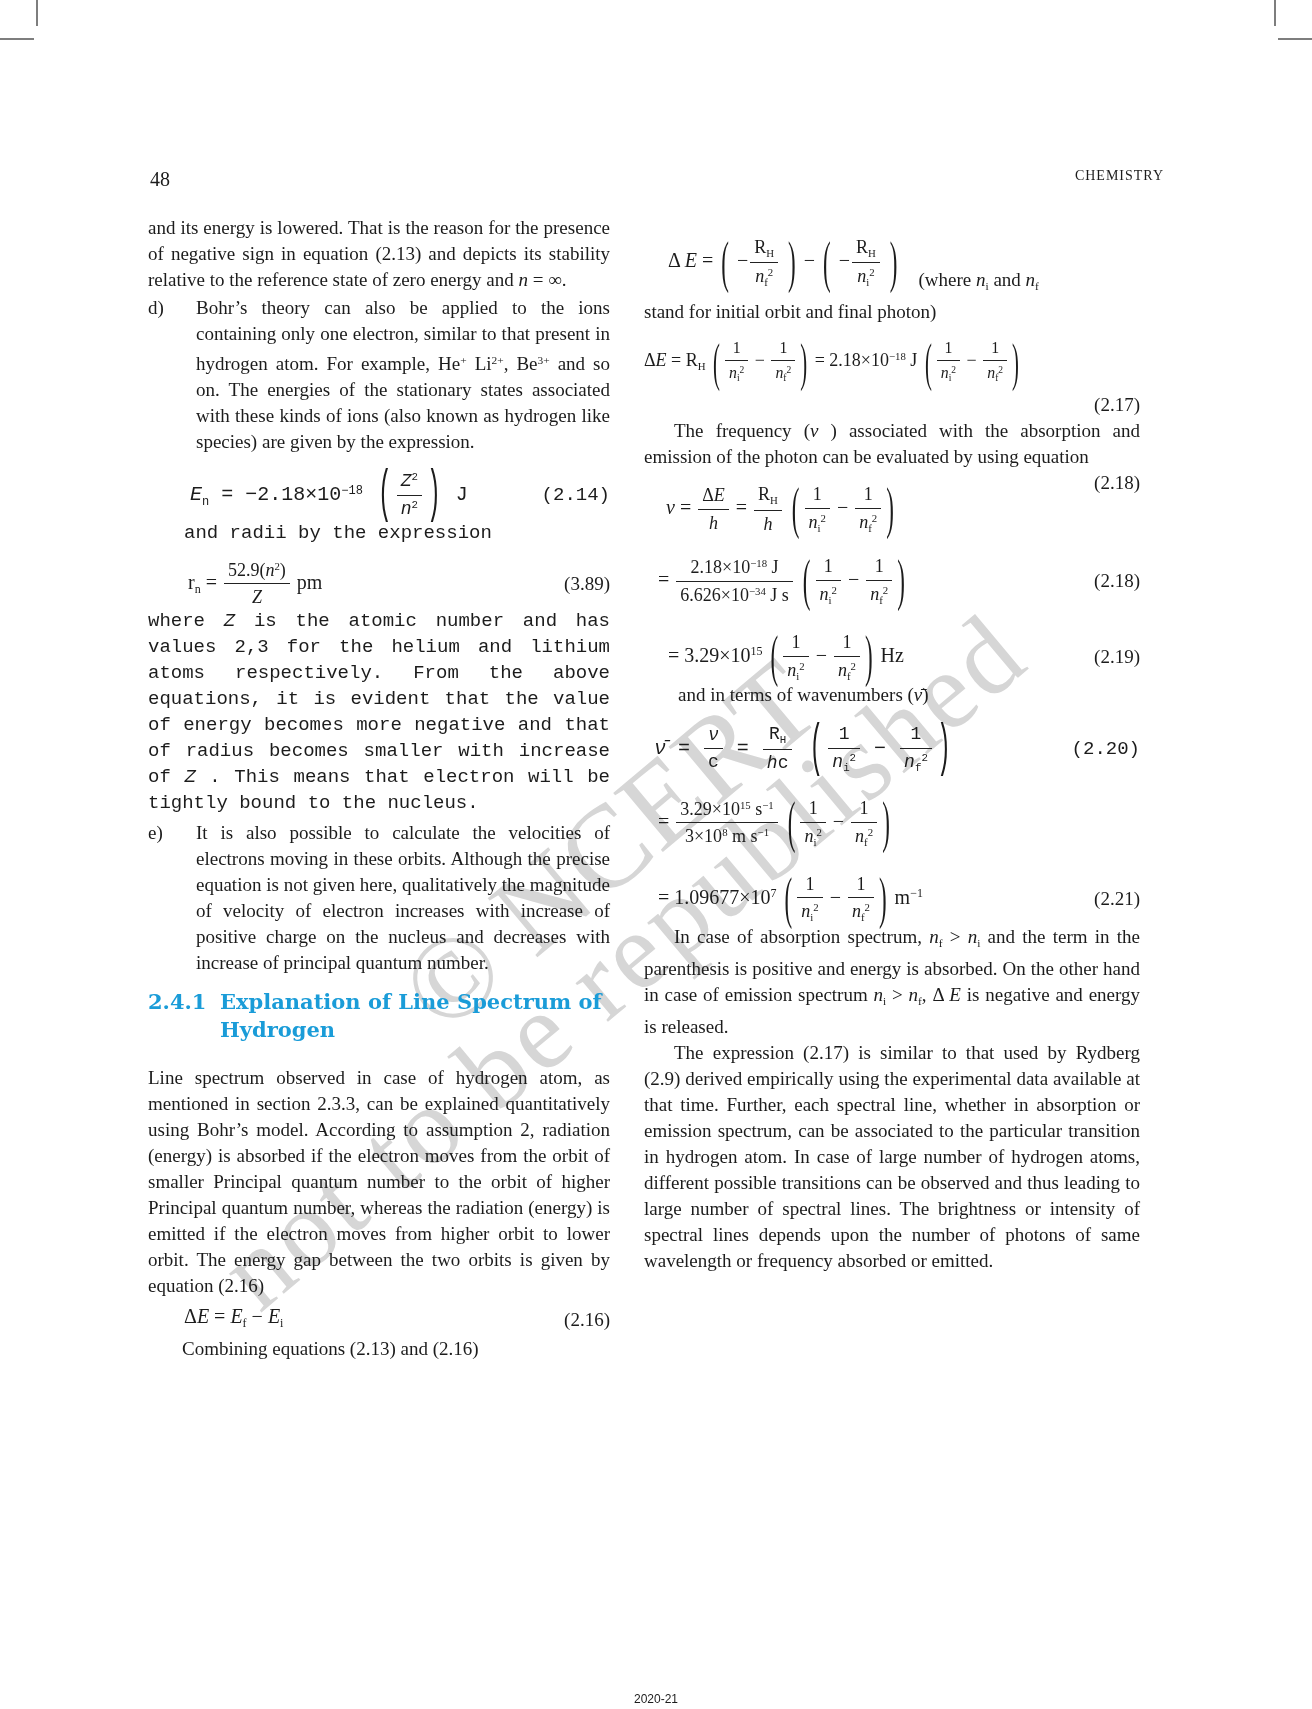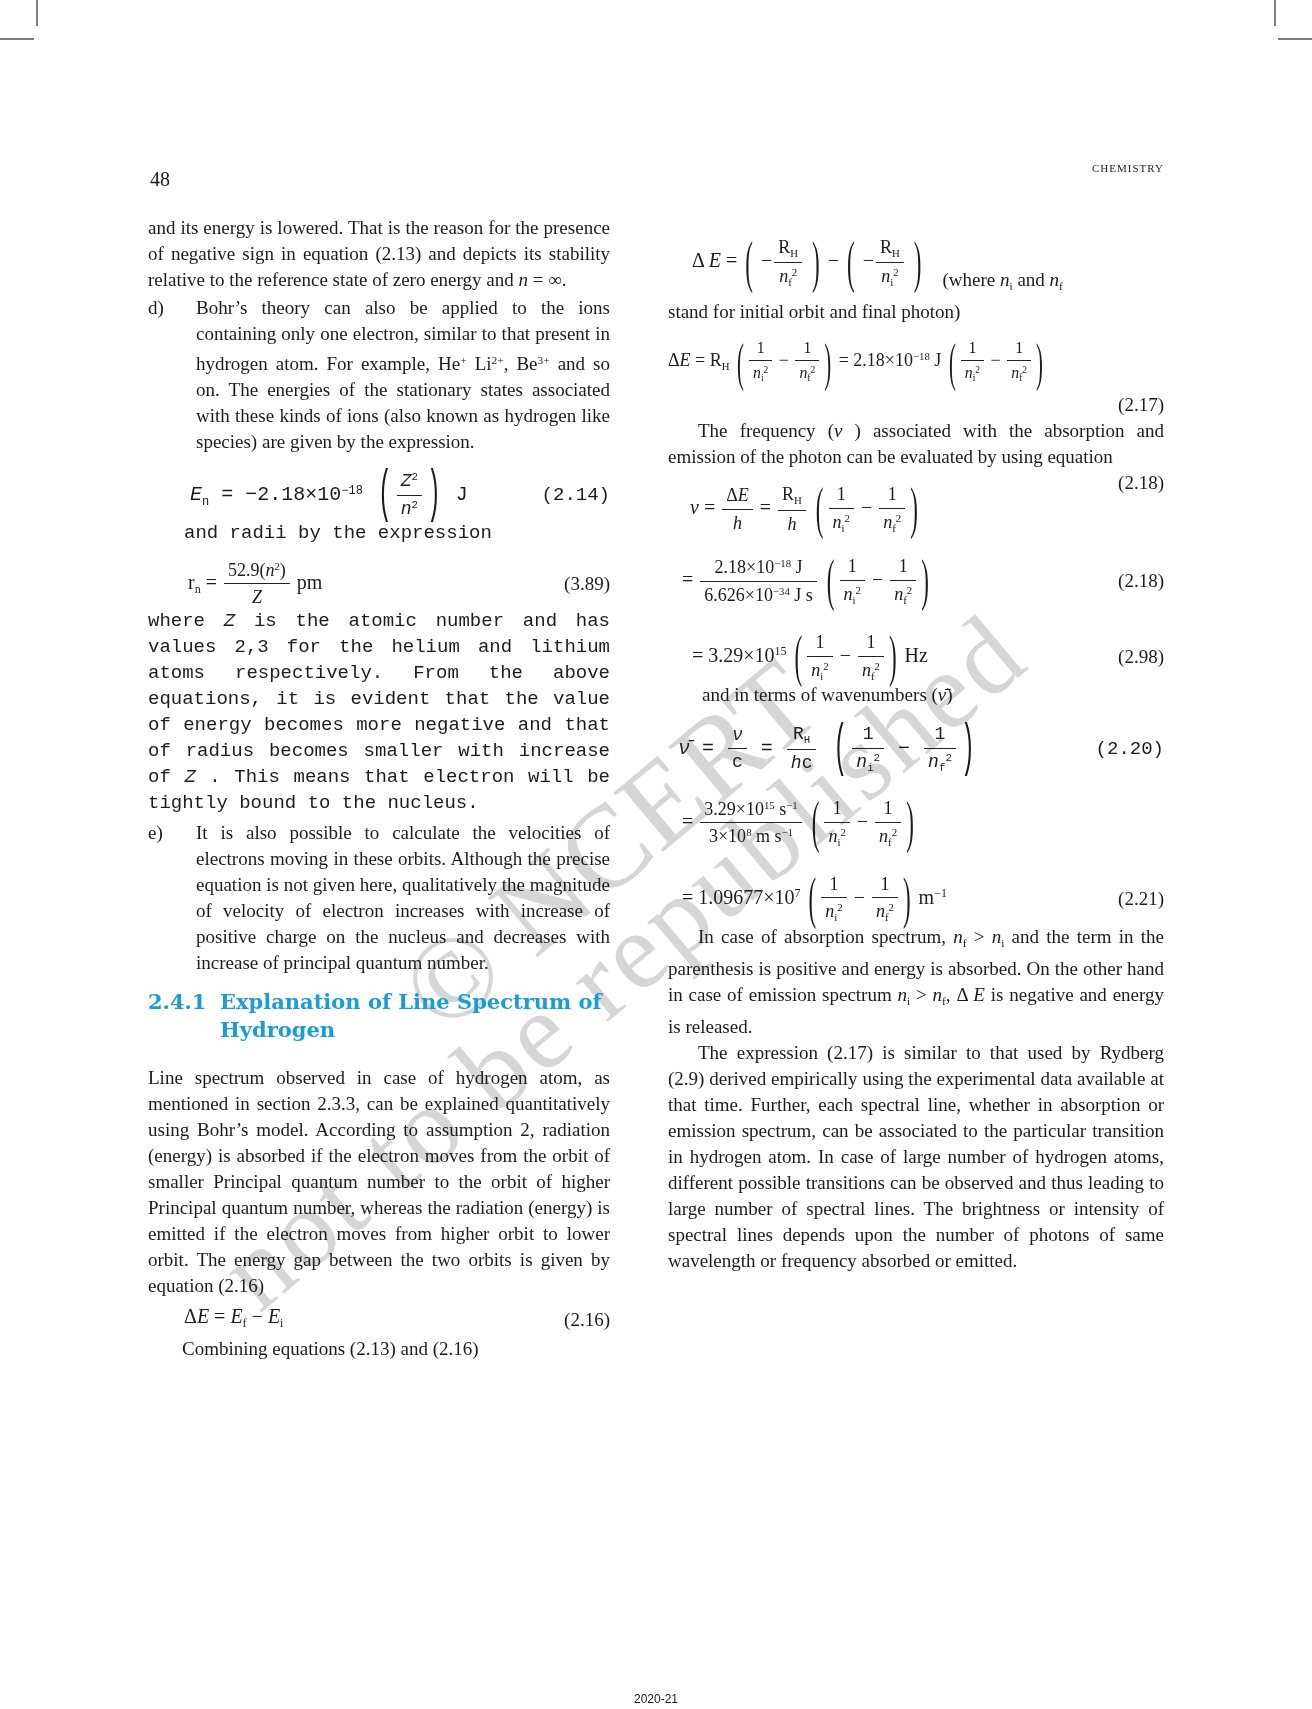--- a/index.html
+++ b/index.html
@@ -6,32 +6,32 @@
   .page{position:relative;width:1312px;height:1709px;background:#ffffff;overflow:hidden;
         font-family:"Liberation Serif", serif;color:#1c1c1c;}
   
   .cm{position:absolute;background:#7e7e7e;}
   .cm.v1{left:36px;top:0;width:2px;height:26px;}
   .cm.h1{left:0;top:38px;width:34px;height:2px;}
   .cm.v2{left:1274px;top:0;width:2px;height:26px;}
   .cm.h2{left:1278px;top:38px;width:34px;height:2px;}
   
   .pagenum{position:absolute;left:150px;top:168px;font-size:20px;z-index:2;}
-  .runhead{position:absolute;right:148px;top:162px;font-size:11px;letter-spacing:1px;z-index:2;}
+  .runhead{position:absolute;right:148px;top:168px;font-size:14px;letter-spacing:1px;z-index:2;}
   .footer{position:absolute;left:0;top:1644px;width:100%;text-align:center;
           font-family:"Liberation Sans", sans-serif;font-size:12px;z-index:2;margin-top:48px;}
   
   .wm{position:absolute;white-space:nowrap;color:#d6d6d6;z-index:0;
       font-family:"Liberation Serif", serif;}
   .wm1{left:360px;top:778px;font-size:118px;transform:rotate(-40deg);}
   .wm2{left:118px;top:898px;font-size:110px;letter-spacing:4px;transform:rotate(-40deg);}
   
   .col{position:absolute;top:215px;z-index:1;font-size:19px;line-height:26px;}
   .col.left{left:148px;width:462px;}
-  .col.right{left:668px;width:496px;}
+  .col.right{left:644px;width:496px;}
   .col p{margin:0;}
   .just{text-align:justify;}
   .indent{text-indent:30px;}
   
   .li{display:flex;margin-top:2px;}
   .lilab{flex:0 0 48px;}
   .litext{flex:1;text-align:justify;}
   
   .heading{display:flex;margin-top:12px;color:var(--accent,#1a9cd8);
            font-family:"DejaVu Serif", serif;font-weight:bold;font-size:21px;line-height:28px;}
@@ -147,21 +147,21 @@
       <span class="eq"><i>ν</i> = <span class="fr"><span class="nu">Δ<i>E</i></span><span class="de"><i>h</i></span></span> = <span class="fr"><span class="nu">R<sub>H</sub></span><span class="de"><i>h</i></span></span> <span class="bp">(</span><span class="fr"><span class="nu">1</span><span class="de"><i>n</i><sub>i</sub><sup>2</sup></span></span> − <span class="fr"><span class="nu">1</span><span class="de"><i>n</i><sub>f</sub><sup>2</sup></span></span><span class="bp">)</span></span>
     </div>
 
     <div class="eqrow mt22 pl14">
       <span class="eq">= <span class="fr"><span class="nu">2.18×10<sup>−18</sup> J</span><span class="de">6.626×10<sup>−34</sup> J s</span></span> <span class="bp">(</span><span class="fr"><span class="nu">1</span><span class="de"><i>n</i><sub>i</sub><sup>2</sup></span></span> − <span class="fr"><span class="nu">1</span><span class="de"><i>n</i><sub>f</sub><sup>2</sup></span></span><span class="bp">)</span></span>
       <span class="eqlab">(2.18)</span>
     </div>
 
     <div class="eqrow mt26 pl24">
       <span class="eq">= 3.29×10<sup>15</sup> <span class="bp">(</span><span class="fr"><span class="nu">1</span><span class="de"><i>n</i><sub>i</sub><sup>2</sup></span></span> − <span class="fr"><span class="nu">1</span><span class="de"><i>n</i><sub>f</sub><sup>2</sup></span></span><span class="bp">)</span> Hz</span>
-      <span class="eqlab">(2.98)</span>
+      <span class="eqlab">(2.19)</span>
     </div>
 
     <p class="mt22 pl34">and in terms of wavenumbers (<i>ν̄</i>)</p>
 
     <div class="eqrow mt16 pl10">
       <span class="eq"><i>ν̄</i> = <span class="fr"><span class="nu"><i>ν</i></span><span class="de">c</span></span> = <span class="fr"><span class="nu">R<sub>H</sub></span><span class="de"><i>h</i>c</span></span> <span class="bp">(</span><span class="fr"><span class="nu">1</span><span class="de"><i>n</i><sub>i</sub><sup>2</sup></span></span> − <span class="fr"><span class="nu">1</span><span class="de"><i>n</i><sub>f</sub><sup>2</sup></span></span><span class="bp">)</span></span>
       <span class="eqlab">(2.20)</span>
     </div>
 
     <div class="eqrow mt24 pl14">

